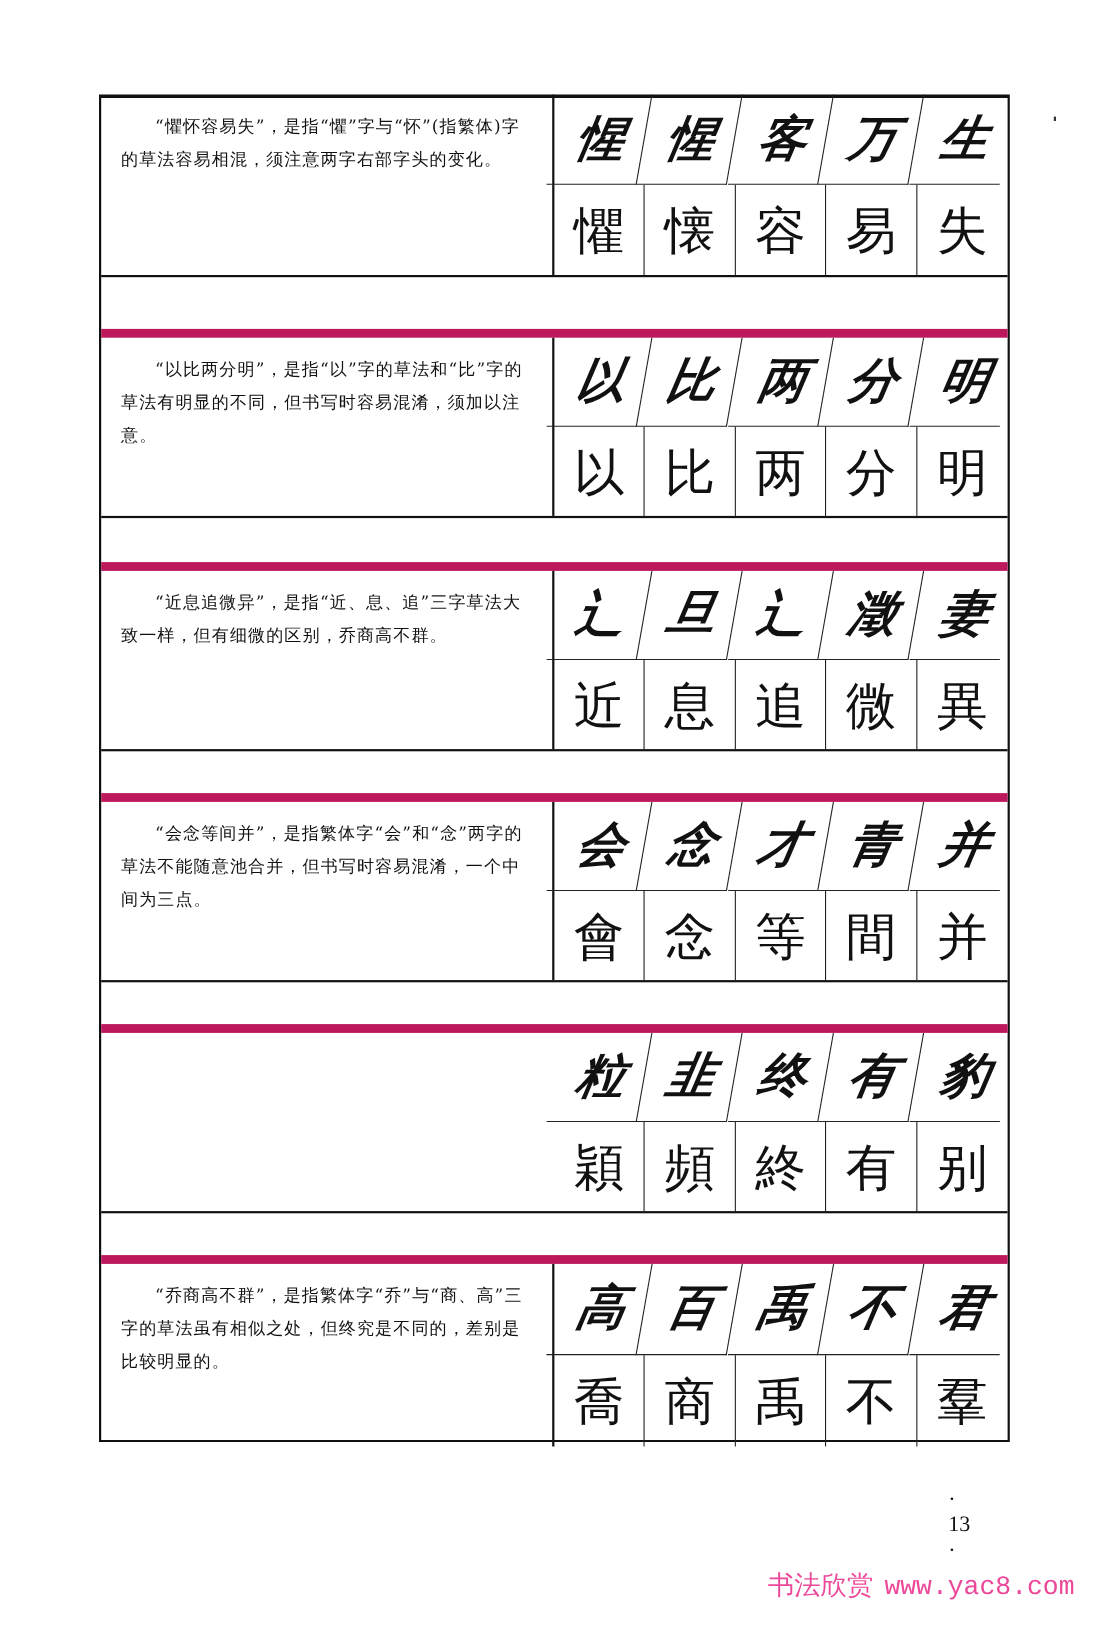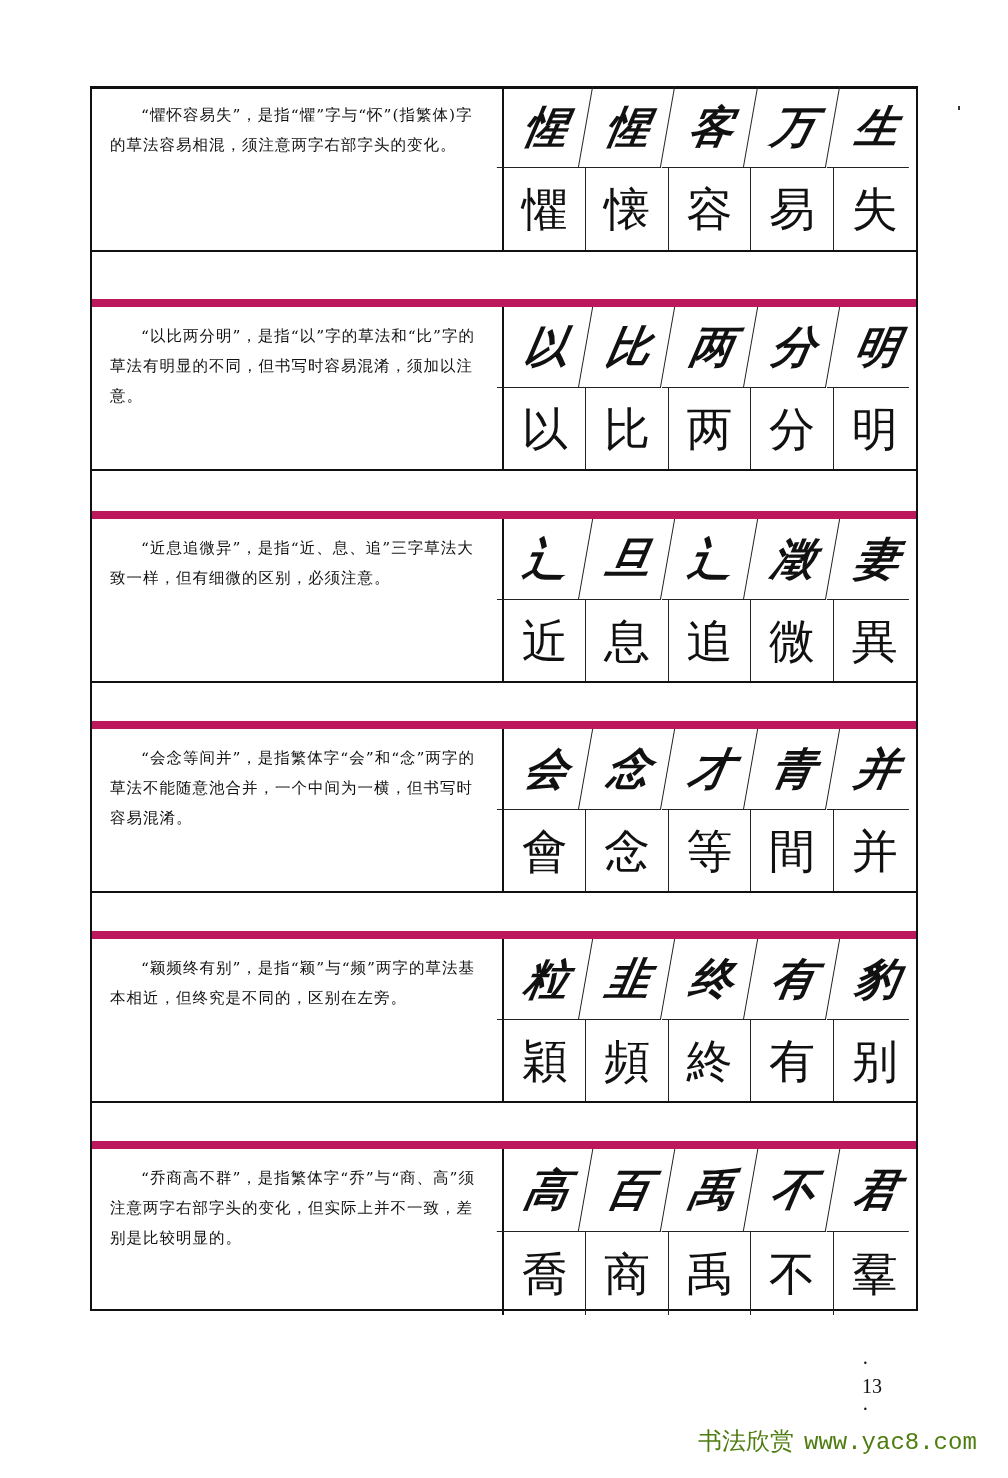--- a/index.html
+++ b/index.html
@@ -14,21 +14,21 @@
   .desc p { margin:0; text-indent:2em; }
   .grid { position:absolute; left:412px; right:0; top:0; bottom:0; display:grid;
           grid-template-columns:repeat(5, 1fr); grid-template-rows:1fr 1fr; }
   .cell { border-right:1.5px solid #222; border-bottom:1.5px solid #222; display:flex; align-items:center; justify-content:center;
           font-size:46px; line-height:1; }
   .cell:nth-child(5n) { border-right:none; }
   .cell:nth-child(n+6) { border-bottom:none; }
   .cell.cursive { font-family:"DejaVu Serif", serif; font-style:italic; font-weight:bold; font-size:44px; transform:skewX(-10deg); letter-spacing:-4px; }
   .cell.regular { font-family:"DejaVu Serif", serif; }
   .page-number { position:absolute; left:862px; top:1352px; font-size:20px; font-family:"Liberation Serif", serif; }
-  .watermark { position:absolute; left:698px; top:1425px; font-size:24px; color:#4d7c0f;
+  .watermark { position:absolute; left:698px; top:1425px; font-size:24px; color:#ec4899;
                font-family:"Liberation Serif", serif; white-space:nowrap; }
   .watermark .url { font-family:"Liberation Mono", monospace; font-size:24px; margin-left:10px; }
   .tick { position:absolute; left:958px; top:106px; width:2px; height:4px; background:#333; }
 </style>
 </head>
 <body>
 
 <div class="page">
   <div class="tick"></div>
 
@@ -65,75 +65,72 @@
         <div class="cell regular">以</div>
         <div class="cell regular">比</div>
         <div class="cell regular">两</div>
         <div class="cell regular">分</div>
         <div class="cell regular">明</div>
       </div>
     </div>
 
     <div class="section" style="top:422px; height:162px;">
       <div class="desc">
-          <p>“近息追微异”，是指“近、息、追”三字草法大致一样，但有细微的区别，必须注意。</p>
+          <p>“近息追微异”，是指“近、息、追”三字草法大致一样，但有细微的区别，乔商高不群。</p>
         </div>
       <div class="grid">
         <div class="cell cursive">辶</div>
         <div class="cell cursive">旦</div>
         <div class="cell cursive">辶</div>
         <div class="cell cursive">澂</div>
         <div class="cell cursive">妻</div>
         <div class="cell regular">近</div>
         <div class="cell regular">息</div>
         <div class="cell regular">追</div>
         <div class="cell regular">微</div>
         <div class="cell regular">異</div>
       </div>
     </div>
 
     <div class="section" style="top:632px; height:162px;">
       <div class="desc">
-          <p>“会念等间并”，是指繁体字“会”和“念”两字的草法不能随意池合并，一个中间为一横，但书写时容易混淆。</p>
+          <p>“会念等间并”，是指繁体字“会”和“念”两字的草法不能随意池合并，但书写时容易混淆，一个中间为三点。</p>
         </div>
       <div class="grid">
         <div class="cell cursive">会</div>
         <div class="cell cursive">念</div>
         <div class="cell cursive">才</div>
         <div class="cell cursive">青</div>
         <div class="cell cursive">并</div>
         <div class="cell regular">會</div>
         <div class="cell regular">念</div>
         <div class="cell regular">等</div>
         <div class="cell regular">間</div>
         <div class="cell regular">并</div>
       </div>
     </div>
 
     <div class="section" style="top:842px; height:162px;">
-      <div class="desc">
-          <p>“颖频终有别”，是指“颖”与“频”两字的草法基本相近，但终究是不同的，区别在左旁。</p>
-        </div>
       <div class="grid">
         <div class="cell cursive">粒</div>
         <div class="cell cursive">韭</div>
         <div class="cell cursive">终</div>
         <div class="cell cursive">有</div>
         <div class="cell cursive">豹</div>
         <div class="cell regular">穎</div>
         <div class="cell regular">頻</div>
         <div class="cell regular">終</div>
         <div class="cell regular">有</div>
         <div class="cell regular">别</div>
       </div>
     </div>
 
     <div class="section" style="top:1052px; height:166px; border-bottom:none;">
       <div class="desc">
-          <p>“乔商高不群”，是指繁体字“乔”与“商、高”须注意两字右部字头的变化，但实际上并不一致，差别是比较明显的。</p>
+          <p>“乔商高不群”，是指繁体字“乔”与“商、高”三字的草法虽有相似之处，但终究是不同的，差别是比较明显的。</p>
         </div>
       <div class="grid">
         <div class="cell cursive">高</div>
         <div class="cell cursive">百</div>
         <div class="cell cursive">禹</div>
         <div class="cell cursive">不</div>
         <div class="cell cursive">君</div>
         <div class="cell regular">喬</div>
         <div class="cell regular">商</div>
         <div class="cell regular">禹</div>

